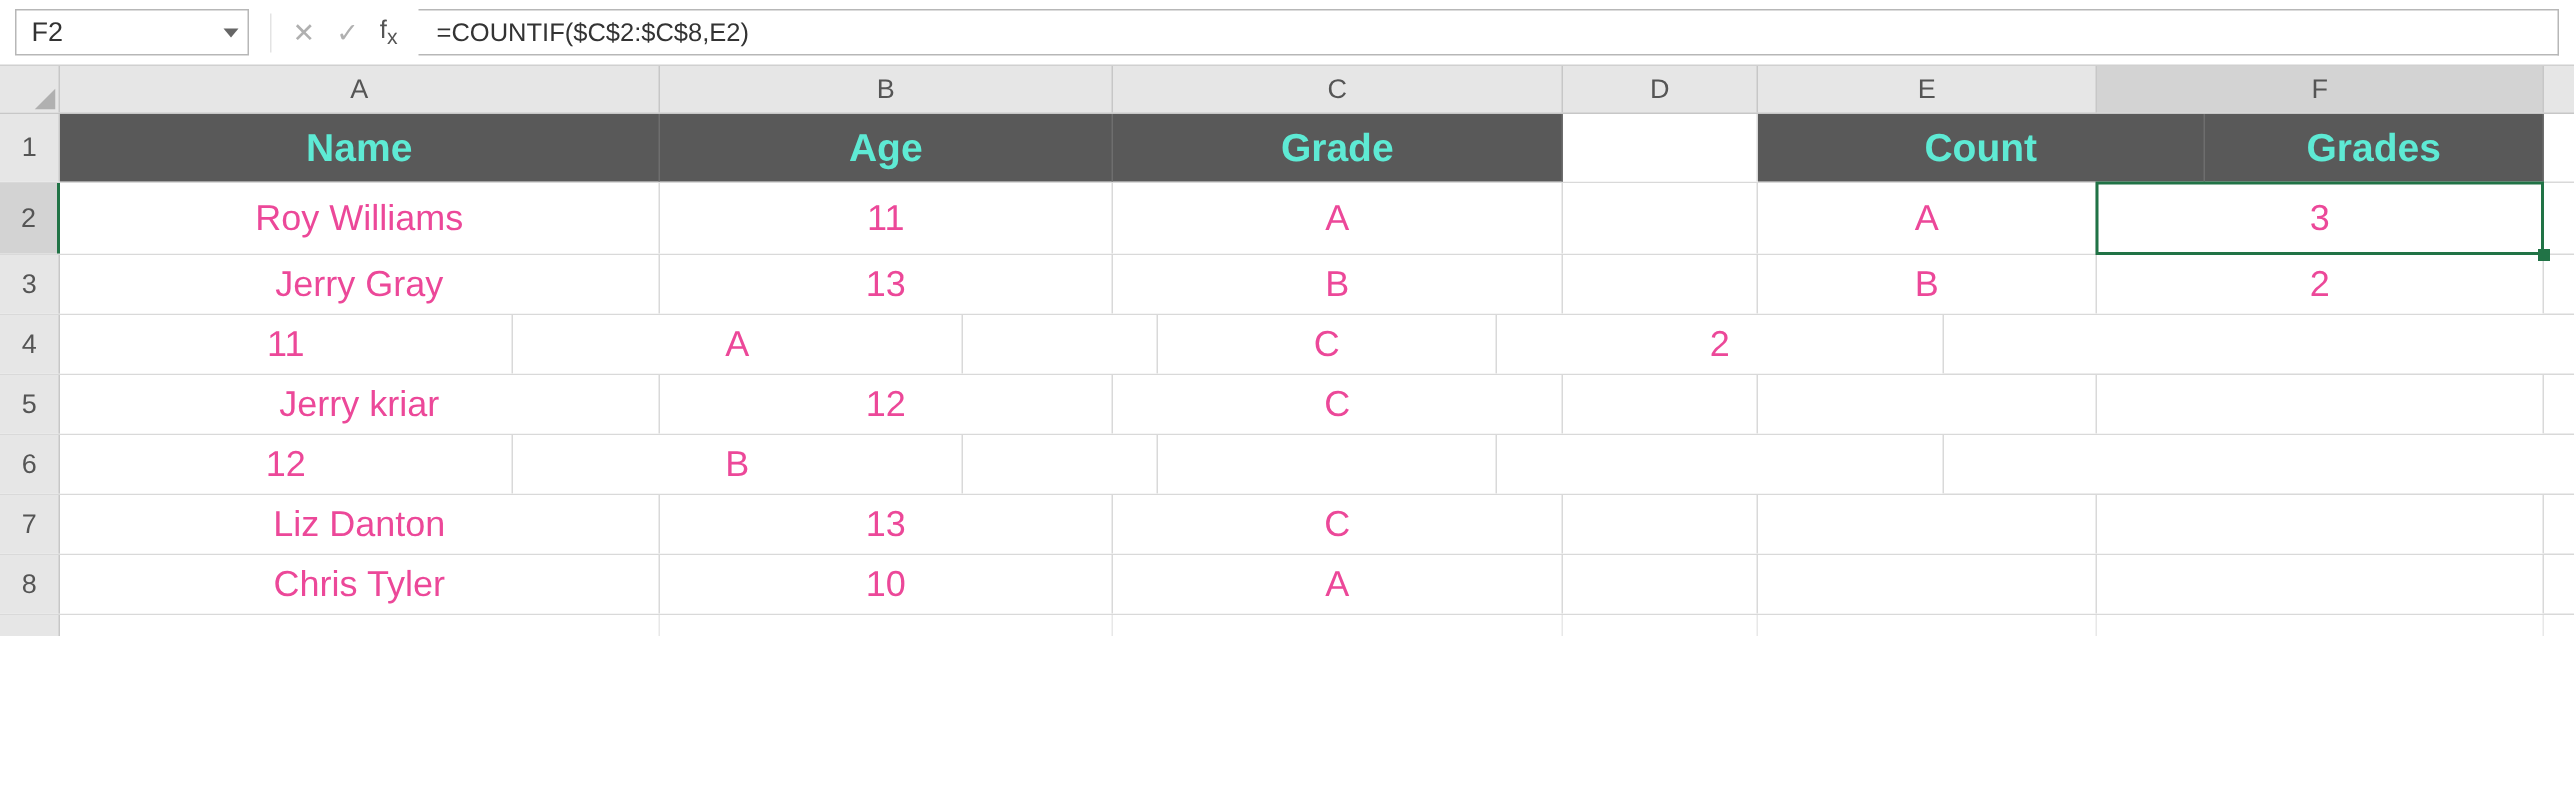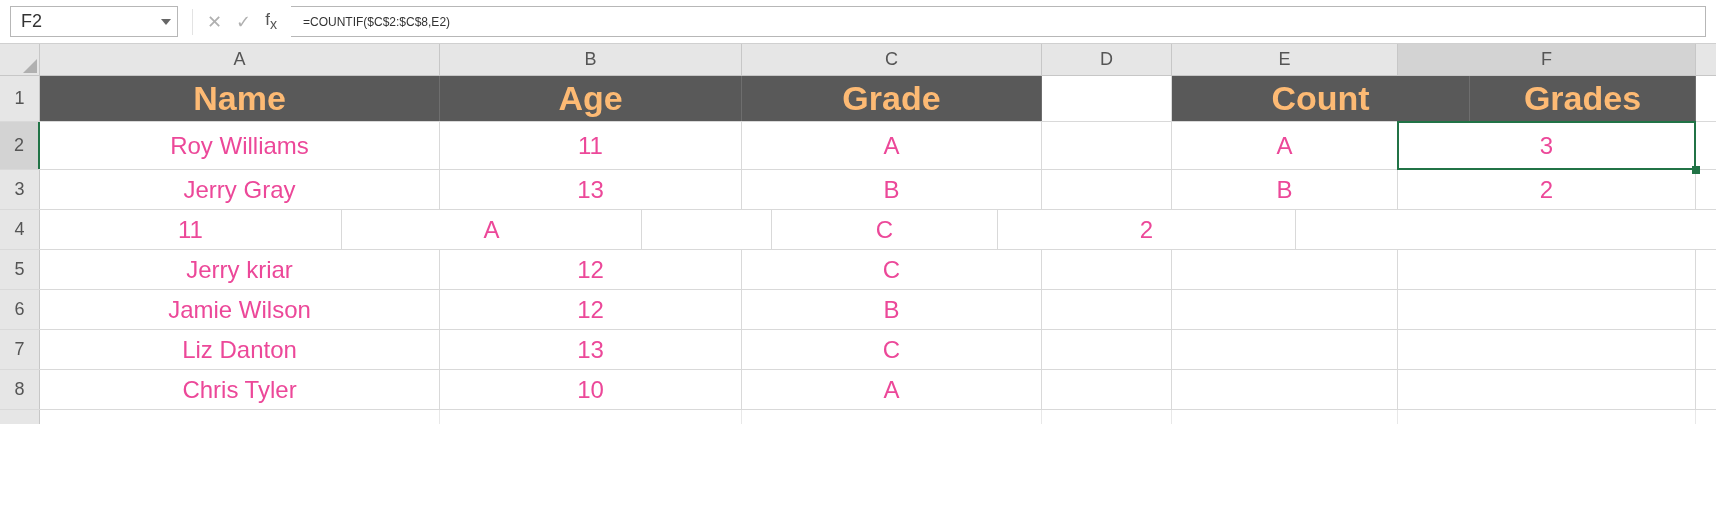--- a/index.html
+++ b/index.html
@@ -20,21 +20,21 @@
 
   
   .fbar {
     display: flex;
     align-items: stretch;
     height: 44px;
     border-bottom: 1px solid #d0d0d0;
     background: #fff;
   }
   .namebox {
-    width: 168px;
+    width: 156px;
     border: 1px solid #b7b7b7;
     margin: 6px 0 6px 10px;
     display: flex;
     align-items: center;
     padding: 0 10px;
     font-size: 18px;
     background: #fff;
     position: relative;
   }
   .namebox .dd {
@@ -59,21 +59,21 @@
   .fbtn.fx { color: #555; font-size: 17px;}
   .sep { width:1px; height: 26px; background:#e3e3e3; }
   .formula-input {
     flex: 1;
     border: 1px solid #b7b7b7;
     border-left: none;
     margin: 6px 10px 6px 0;
     display: flex;
     align-items: center;
     padding: 0 12px;
-    font-size: 12px;
+    font-size: 17px;
     color: #333;
     background:#fff;
   }
 
   
   .sheet {
     position: relative;
   }
 
   
@@ -126,23 +126,23 @@
     justify-content: center;
     font-size: 24px;
     color: #ec4899;
     background: #fff;
     position: relative;
   }
 
   
   .bandcell {
     background: #595959;
-    color: #fdba74;
+    color: #5eead4;
     font-weight: bold;
-    font-size: 34px;
+    font-size: 26px;
     border-right: 1px solid #6e6e6e;
   }
   .bandgap {
     background: #fff;
   }
 
   
   .cA { width: 400px; }
   .cB { width: 302px; }
   .cC { width: 300px; }
@@ -320,23 +320,20 @@
         </div>
     <div class="cell cD"></div>
     <div class="cell cE"></div>
     <div class="cell cF"></div>
   </div>
 
   <div class="row">
     <div class="rowhdr">
           <span>6</span>
         </div>
-    <div class="cell cA">
-          <span>Jamie Wilson</span>
-        </div>
     <div class="cell cB">
           <span>12</span>
         </div>
     <div class="cell cC">
           <span>B</span>
         </div>
     <div class="cell cD"></div>
     <div class="cell cE"></div>
     <div class="cell cF"></div>
   </div>

